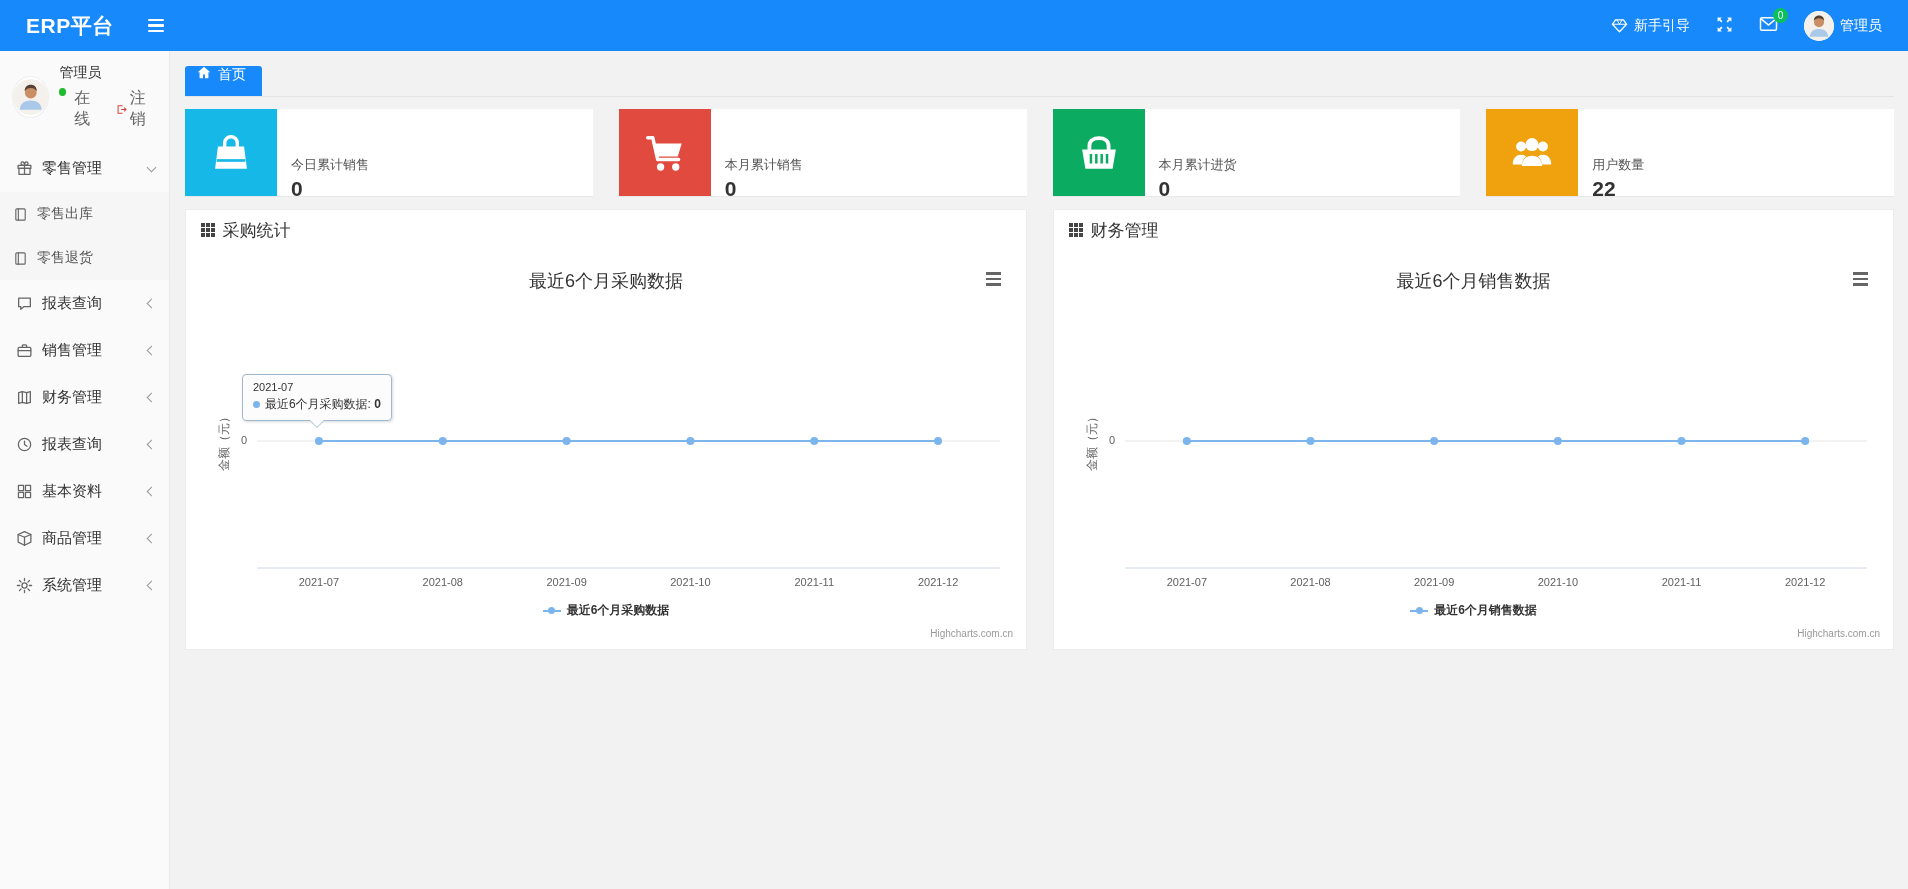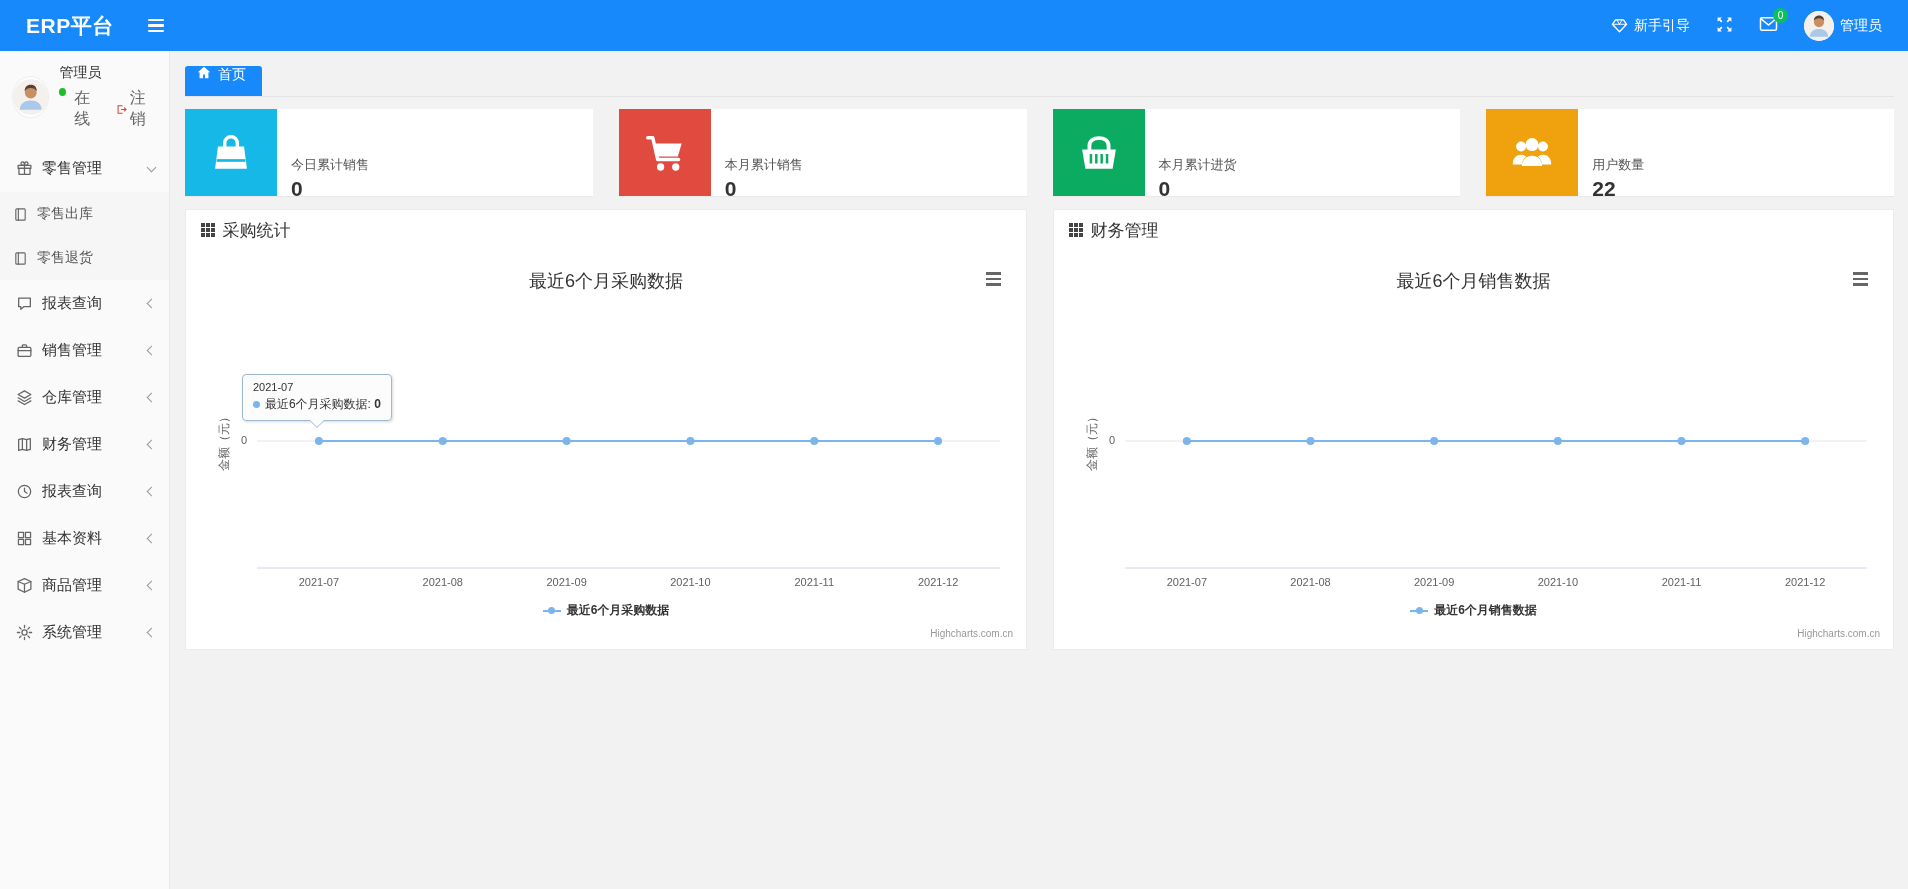--- a/index.html
+++ b/index.html
@@ -207,31 +207,20 @@
               <rect x="2" y="5" width="12" height="8.5" rx="1"></rect>
               <path d="M6 5V3.6c0-.6.4-1 1-1h2c.6 0 1 .4 1 1V5M2 8.2h12"></path>
             </svg>
         </span>
         <span>销售管理</span>
         <span class="chev left"></span>
       </li>
       <li class="m-item">
         <span class="mi-icon">
           <svg class="micon" width="17" height="17" viewBox="0 0 16 16">
-              <path d="M8 1.8 14 5.2 8 8.6 2 5.2z"></path>
-              <path d="m2 8.3 6 3.4 6-3.4"></path>
-              <path d="m2 11.2 6 3.4 6-3.4"></path>
-            </svg>
-        </span>
-        <span>仓库管理</span>
-        <span class="chev left"></span>
-      </li>
-      <li class="m-item">
-        <span class="mi-icon">
-          <svg class="micon" width="17" height="17" viewBox="0 0 16 16">
               <path d="m2.5 3.4 3.5-1 4 1 3.5-1v10.2l-3.5 1-4-1-3.5 1z"></path>
               <path d="M6 2.4v10.2M10 3.4v10.2"></path>
             </svg>
         </span>
         <span>财务管理</span>
         <span class="chev left"></span>
       </li>
       <li class="m-item">
         <span class="mi-icon">
           <svg class="micon" width="17" height="17" viewBox="0 0 16 16">

